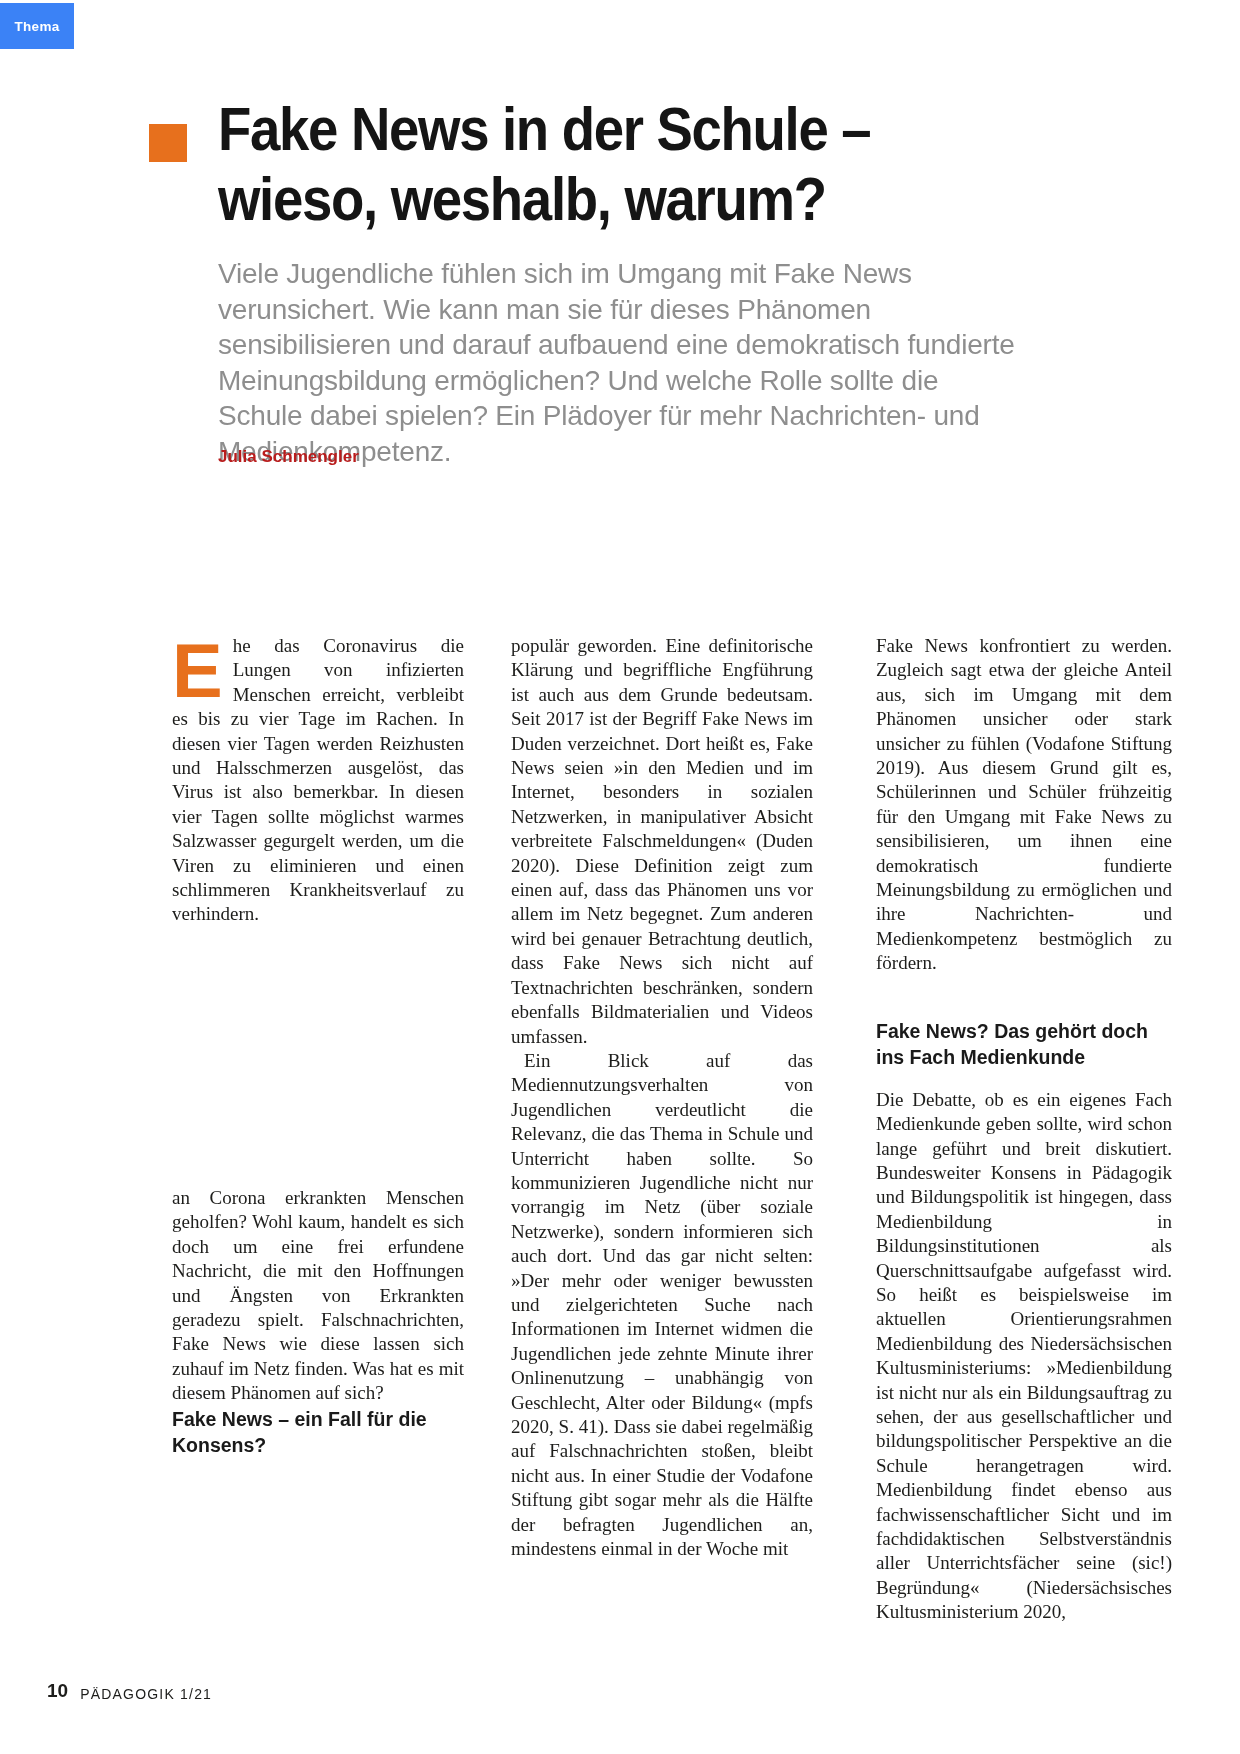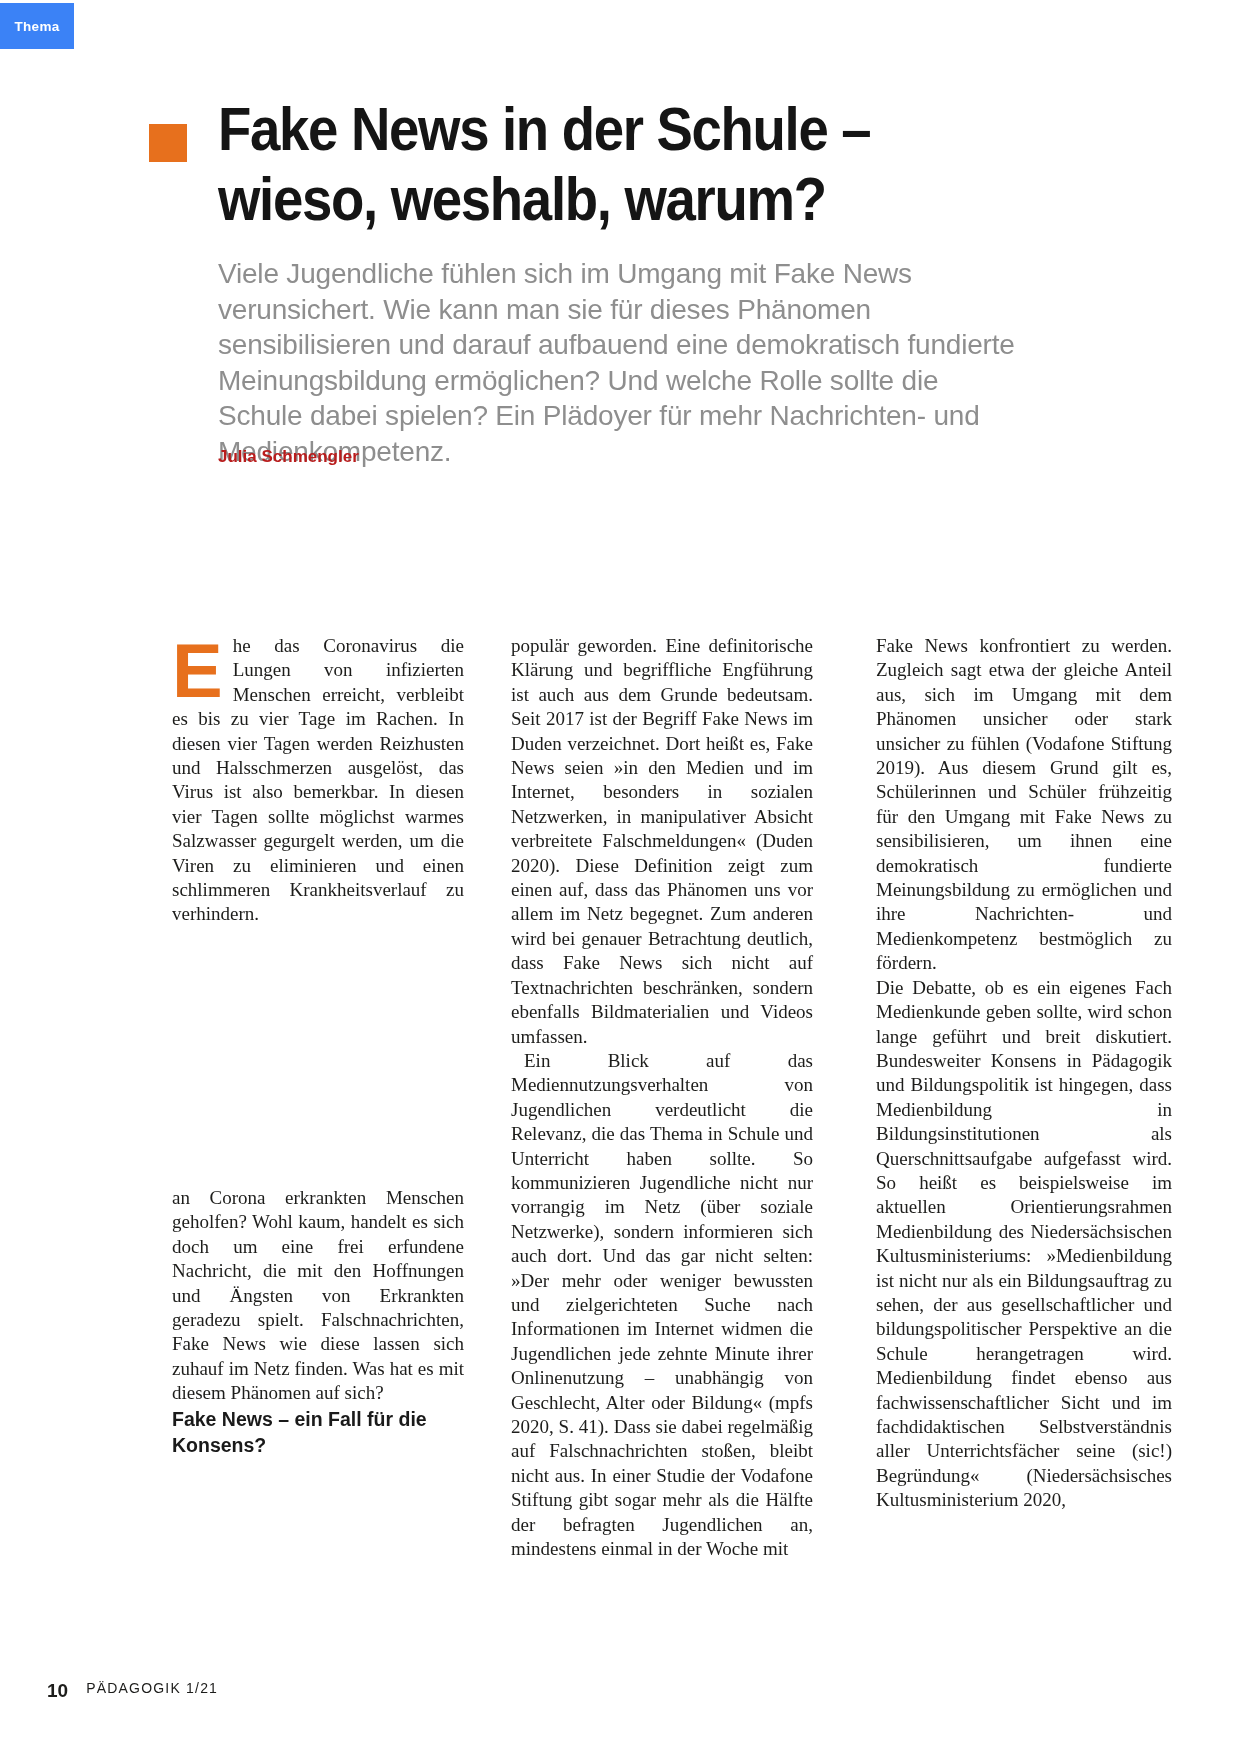--- a/index.html
+++ b/index.html
@@ -43,21 +43,21 @@
               font-size:19.5px;line-height:26px;text-align:left;color:#1a1a1a;
               margin:36px 0 17px 0;hyphens:none;-webkit-hyphens:none;}
   .col3 .colheading{margin-top:42px;margin-bottom:18px;}
 
   .pull-quote{position:absolute;left:52px;top:1025px;width:410px;
               border-top:3px dotted #e7701d;border-bottom:3px dotted #e7701d;
               padding:13px 0 15px 0;
               font-family:"Liberation Sans", sans-serif;font-weight:bold;
               font-size:23.5px;line-height:34px;color:#e7701d;text-align:left;}
 
-  .footer{position:absolute;left:47px;top:1680px;display:flex;align-items:flex-start;gap:18px;
+  .footer{position:absolute;left:47px;top:1680px;display:flex;align-items:flex-end;gap:12px;
           font-family:"Liberation Sans", sans-serif;color:#1d1d1b;}
   .footer .pagenum{font-weight:bold;font-size:19px;}
   .footer .journal{font-size:14px;letter-spacing:1.2px;}
 </style>
 </head>
 <body>
 
 <div class="page">
 
   <div class="thema-tag">
@@ -85,20 +85,21 @@
     <p class="colheading">Fake News – ein Fall für die Konsens?</p>
   </div>
 
   <div class="bodycol col2" lang="de">
     <p>populär geworden. Eine definitorische Klärung und begriffliche Engführung ist auch aus dem Grunde bedeutsam. Seit 2017 ist der Begriff Fake News im Duden verzeichnet. Dort heißt es, Fake News seien »in den Medien und im Internet, besonders in sozialen Netzwerken, in manipulativer Absicht verbreitete Falschmeldungen« (Duden 2020). Diese Definition zeigt zum einen auf, dass das Phänomen uns vor allem im Netz begegnet. Zum anderen wird bei genauer Betrachtung deutlich, dass Fake News sich nicht auf Textnachrichten beschränken, sondern ebenfalls Bildmaterialien und Videos umfassen.</p>
     <p class="indent">Ein Blick auf das Mediennutzungsverhalten von Jugendlichen verdeutlicht die Relevanz, die das Thema in Schule und Unterricht haben sollte. So kommunizieren Jugendliche nicht nur vorrangig im Netz (über soziale Netzwerke), sondern informieren sich auch dort. Und das gar nicht selten: »Der mehr oder weniger bewussten und zielgerichteten Suche nach Informationen im Internet widmen die Jugendlichen jede zehnte Minute ihrer Onlinenutzung – unabhängig von Geschlecht, Alter oder Bildung« (mpfs 2020, S. 41). Dass sie dabei regelmäßig auf Falschnachrichten stoßen, bleibt nicht aus. In einer Studie der Vodafone Stiftung gibt sogar mehr als die Hälfte der befragten Jugendlichen an, mindestens einmal in der Woche mit</p>
   </div>
 
   <div class="bodycol col3" lang="de">
     <p>Fake News konfrontiert zu werden. Zugleich sagt etwa der gleiche Anteil aus, sich im Umgang mit dem Phänomen unsicher oder stark unsicher zu fühlen (Vodafone Stiftung 2019). Aus diesem Grund gilt es, Schülerinnen und Schüler frühzeitig für den Umgang mit Fake News zu sensibilisieren, um ihnen eine demokratisch fundierte Meinungsbildung zu ermöglichen und ihre Nachrichten- und Medienkompetenz bestmöglich zu fördern.</p>
+    <p class="colheading">Fake News? Das gehört doch ins Fach Medienkunde</p>
     <p>Die Debatte, ob es ein eigenes Fach Medienkunde geben sollte, wird schon lange geführt und breit diskutiert. Bundesweiter Konsens in Pädagogik und Bildungspolitik ist hingegen, dass Medienbildung in Bildungsinstitutionen als Querschnittsaufgabe aufgefasst wird. So heißt es beispielsweise im aktuellen Orientierungsrahmen Medienbildung des Niedersächsischen Kultusministeriums: »Medienbildung ist nicht nur als ein Bildungsauftrag zu sehen, der aus gesellschaftlicher und bildungspolitischer Perspektive an die Schule herangetragen wird. Medienbildung findet ebenso aus fachwissenschaftlicher Sicht und im fachdidaktischen Selbstverständnis aller Unterrichtsfächer seine (sic!) Begründung« (Niedersächsisches Kultusministerium 2020,</p>
   </div>
 
   <div class="footer">
     <span class="pagenum">10</span>
     <span class="journal">PÄDAGOGIK 1/21</span>
   </div>
 
 </div>
 

